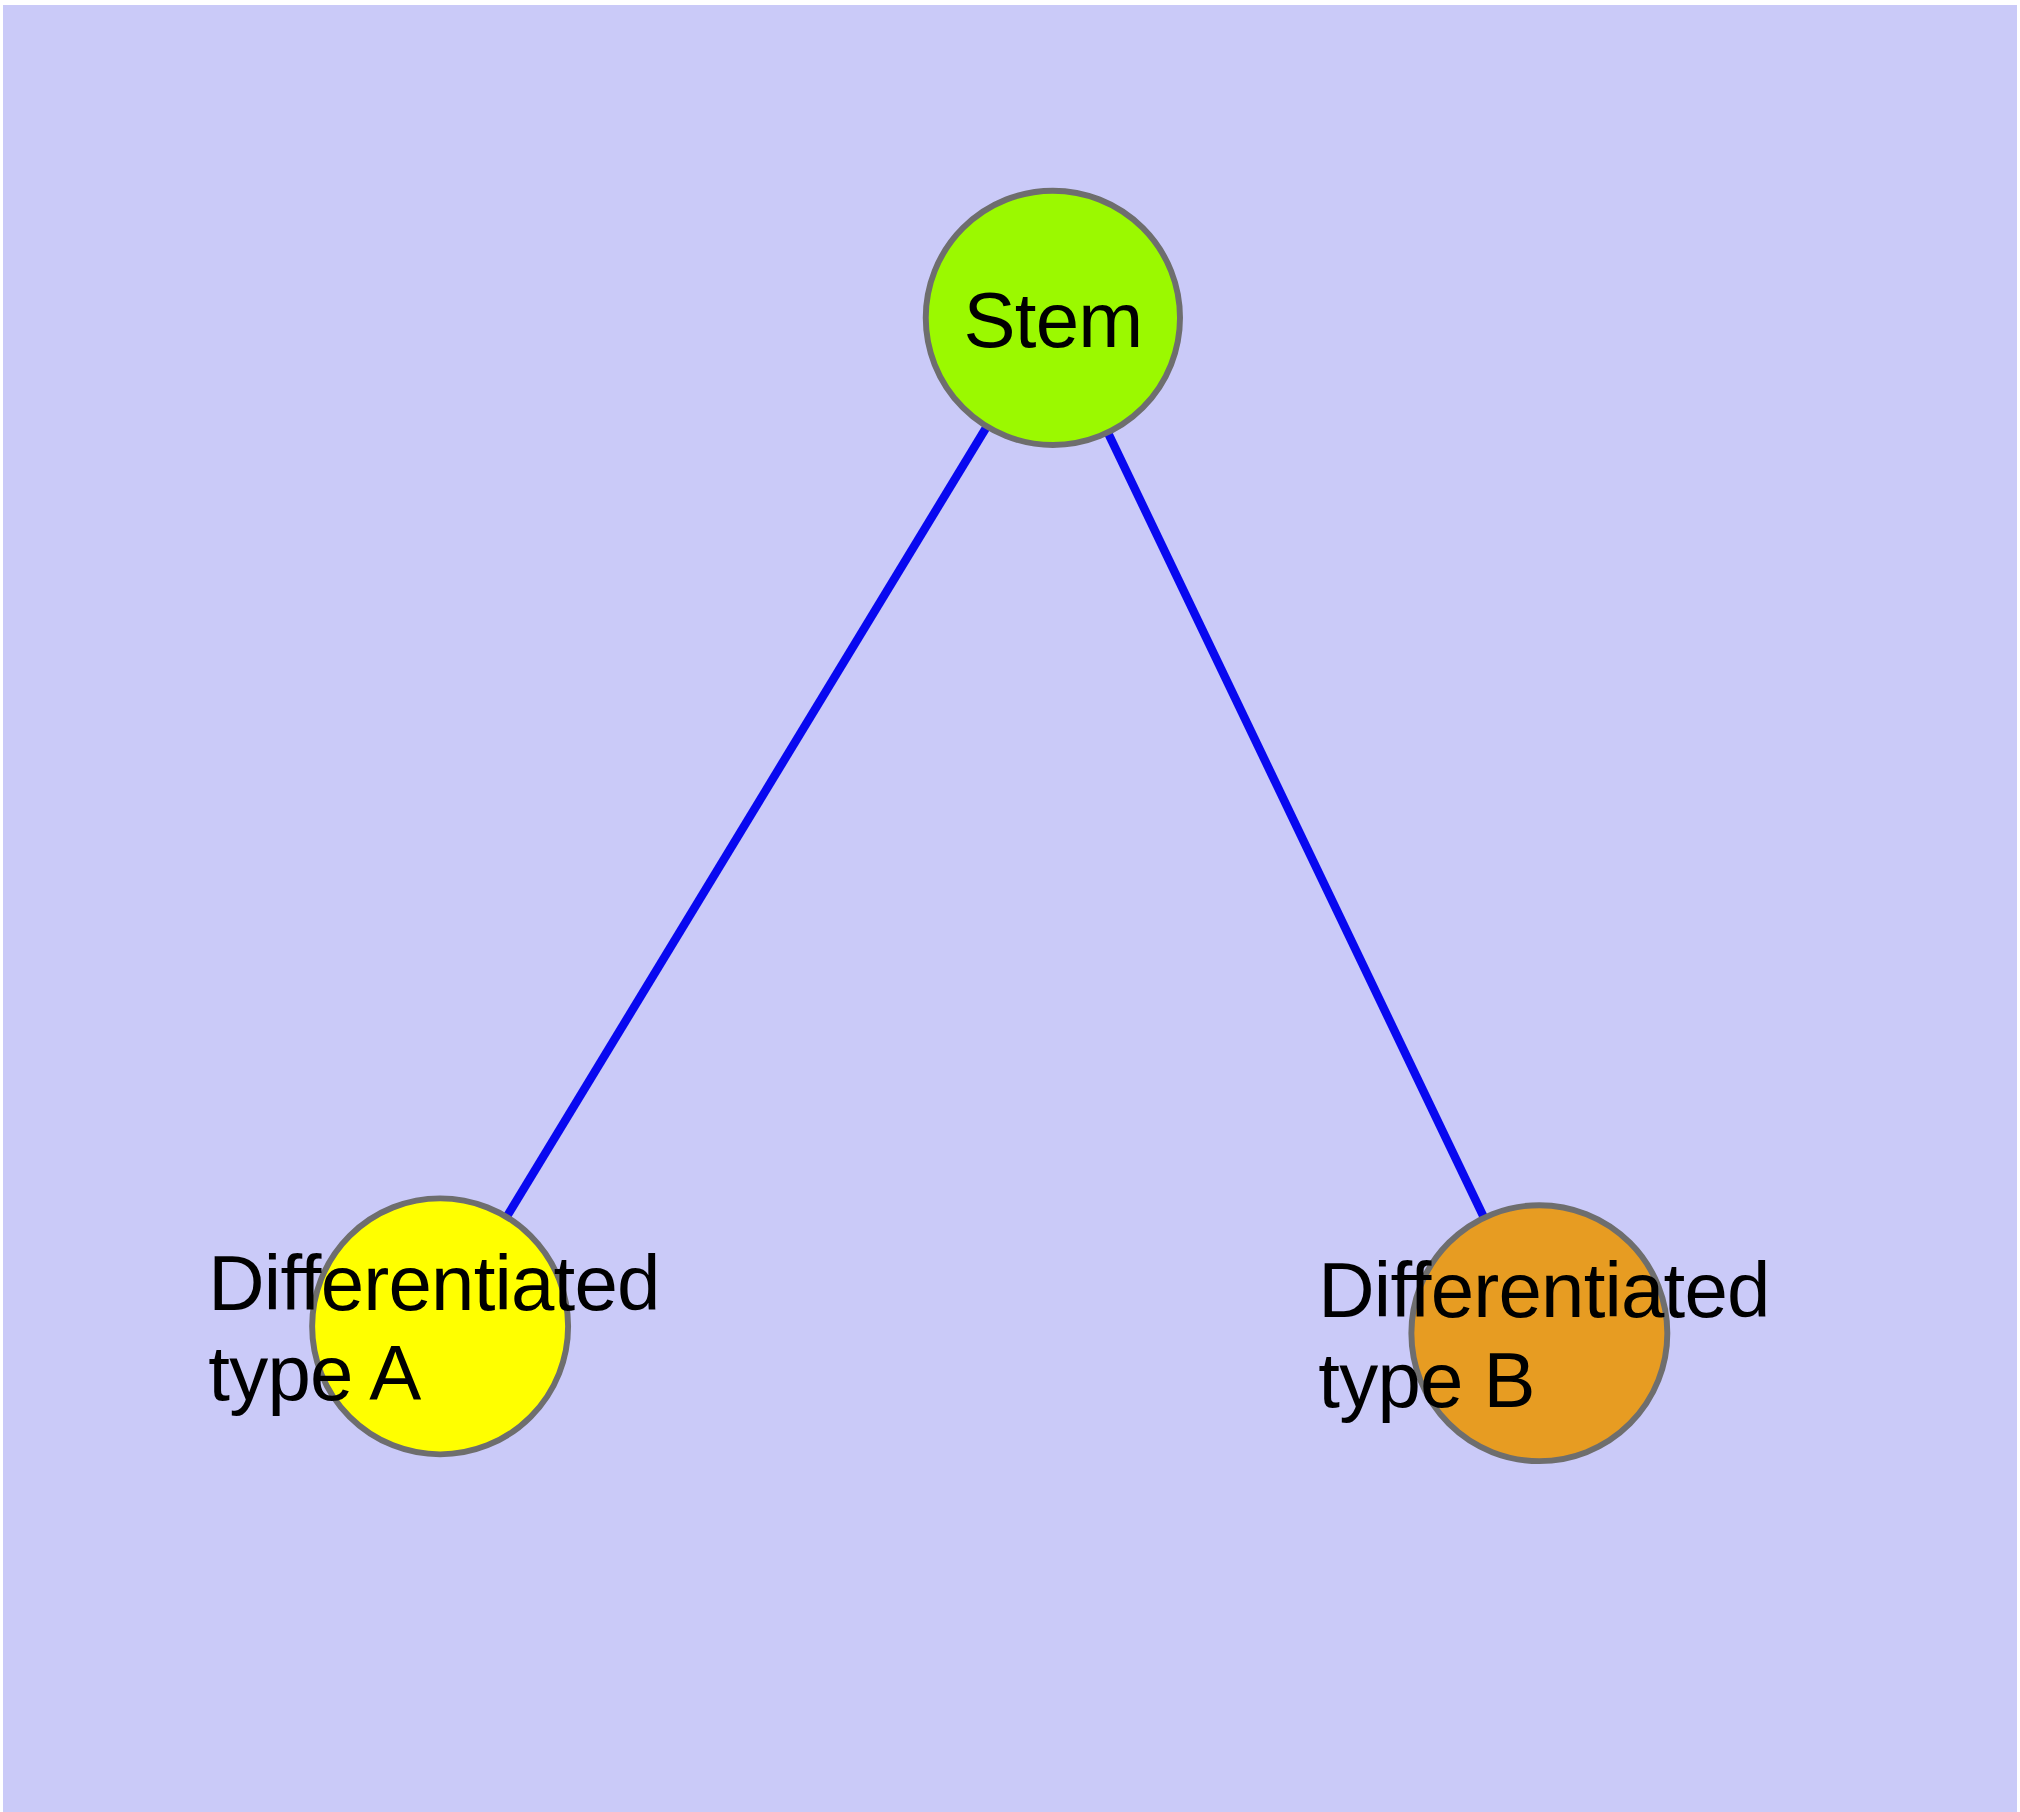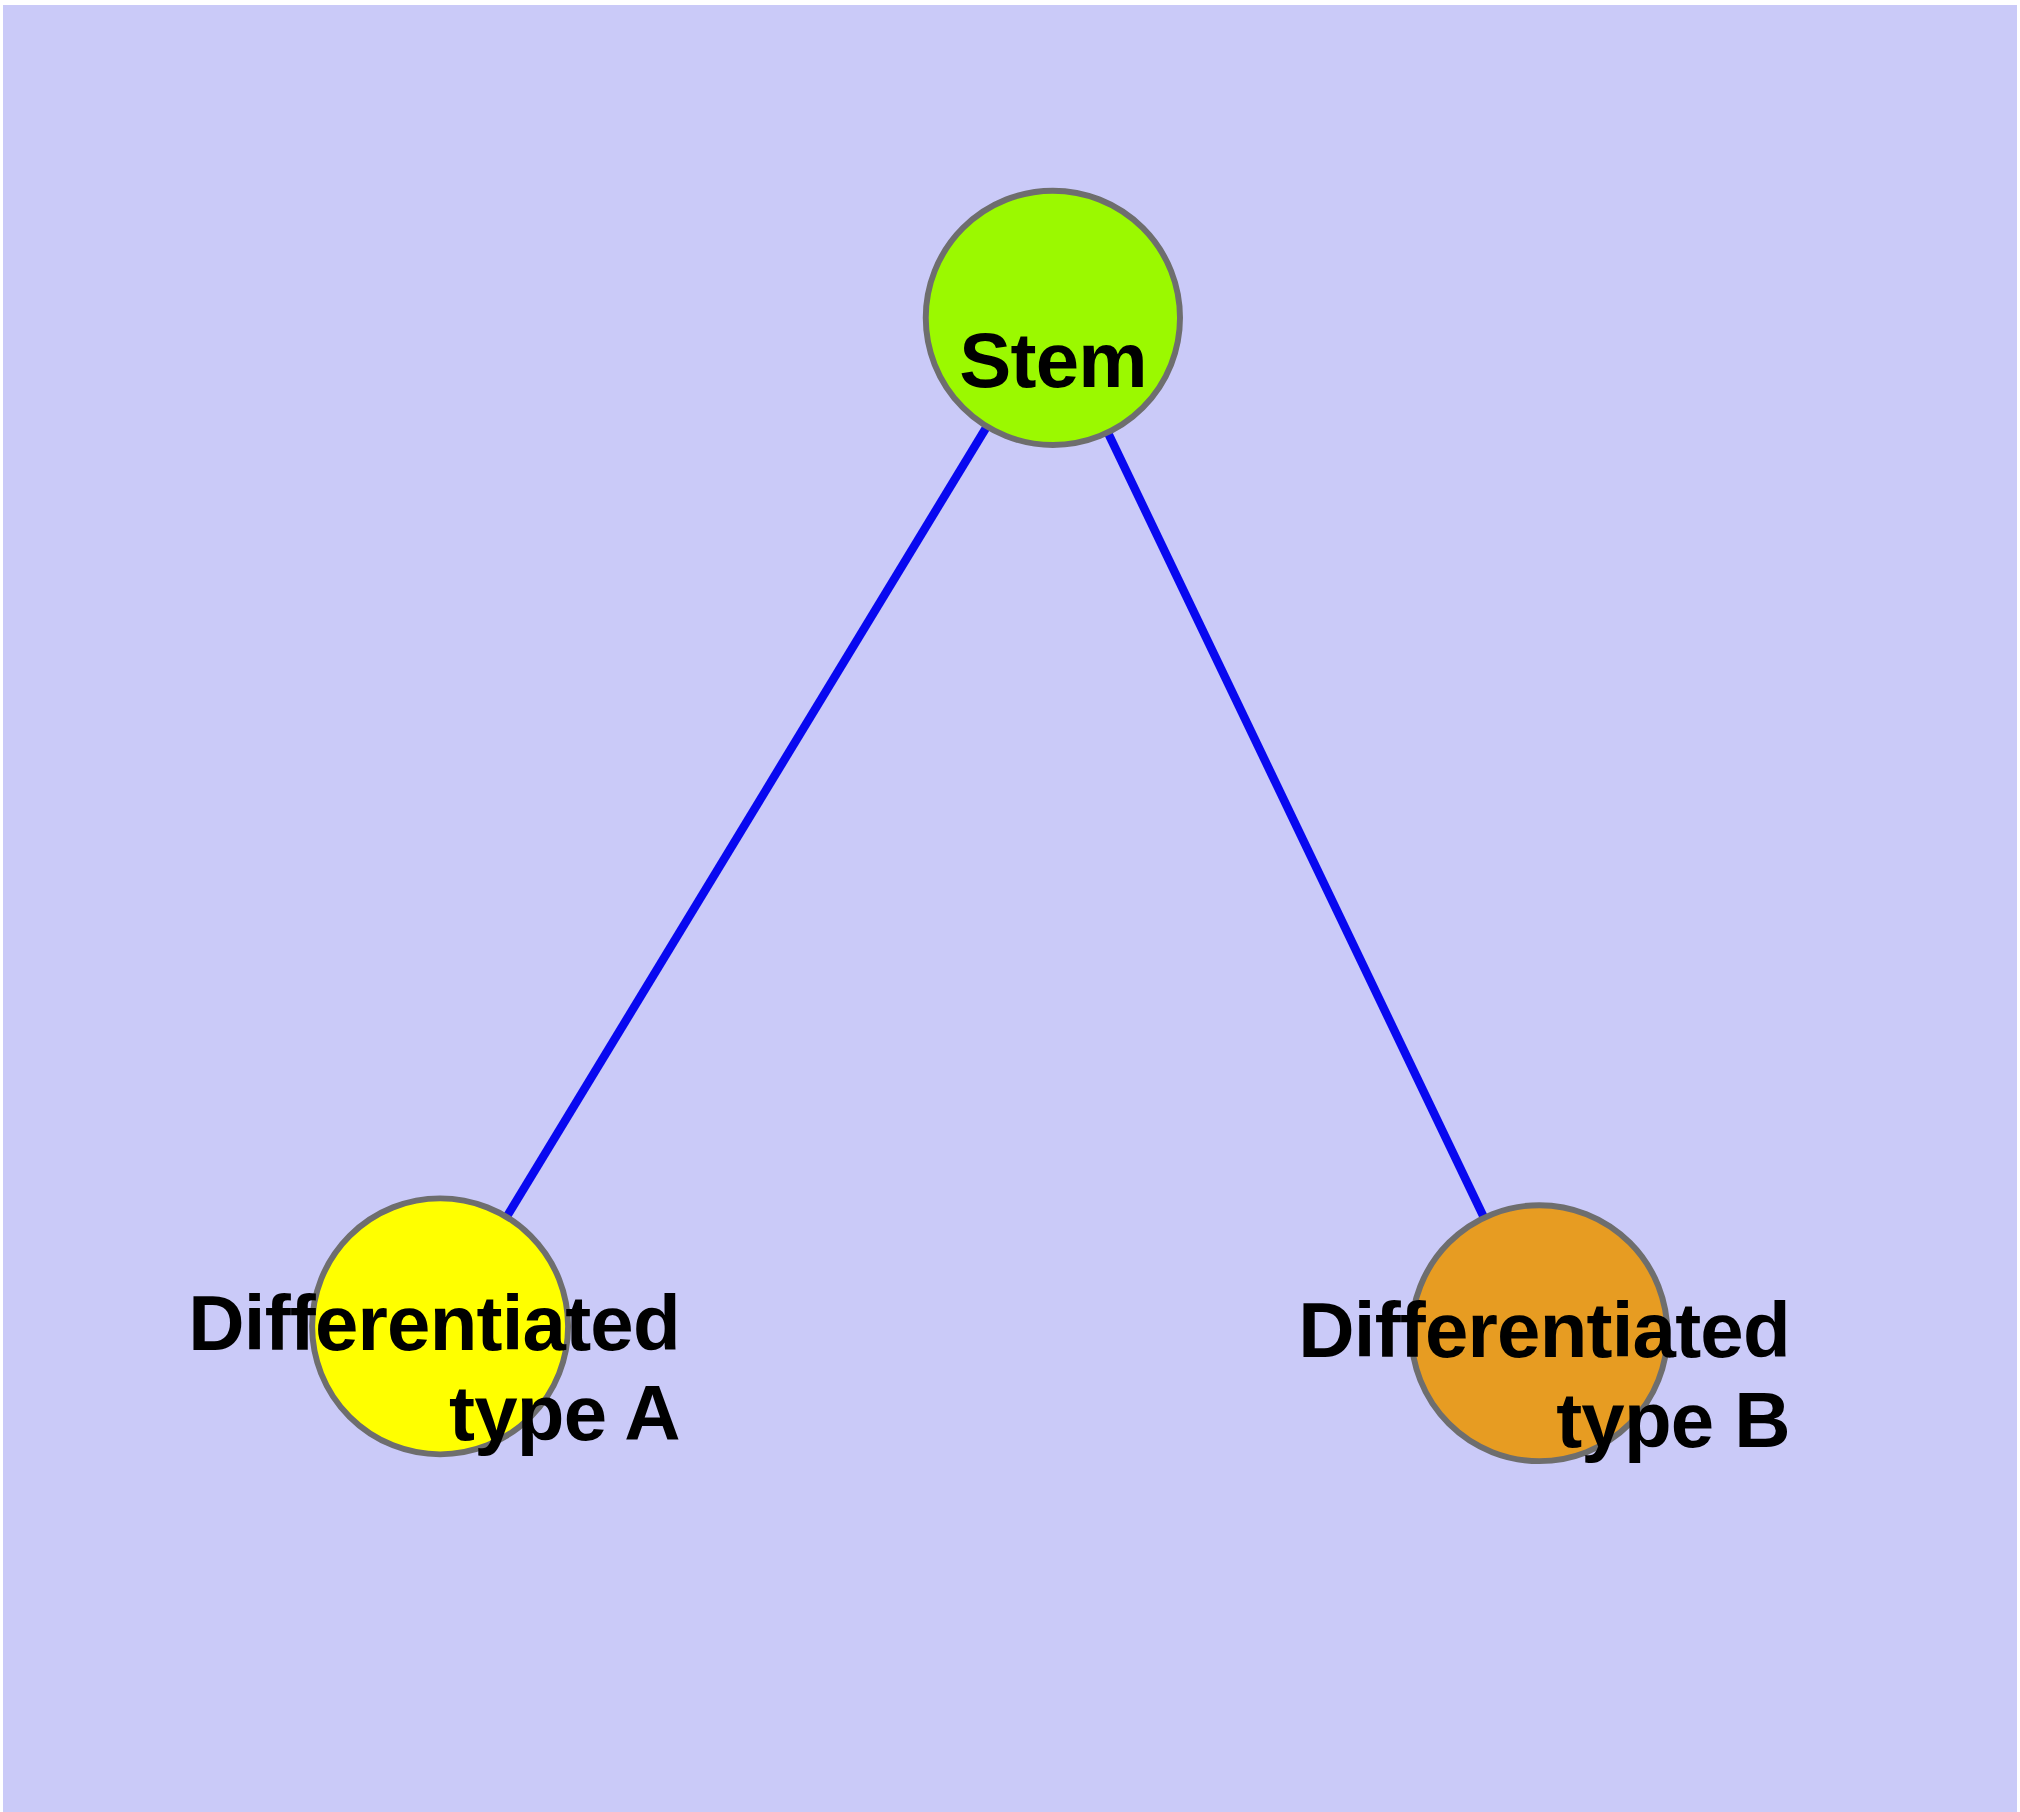--- a/index.html
+++ b/index.html
@@ -19,28 +19,27 @@
     height: 1807px;
   }
   #graph-svg {
     position: absolute;
     left: 0;
     top: 0;
   }
   .node-label {
     position: absolute;
     transform: translate(-50%, -50%);
-    text-align: right;
+    text-align: left;
     white-space: pre-line;
     color: #000000;
-    font-weight: bold;
+    font-weight: normal;
     font-size: 78px;
     line-height: 1.16;
     letter-spacing: -0.8px;
-    margin-top: 40px;
   }
   #stem-label  { left: 1053px; top: 320px;  }
   #type-a-label{ left: 434px;  top: 1328px; }
   #type-b-label{ left: 1544px; top: 1335px; }
 </style>
 </head>
 <body>
 
 <div id="canvas" style="background: rgb(202, 202, 248);"></div>
 

